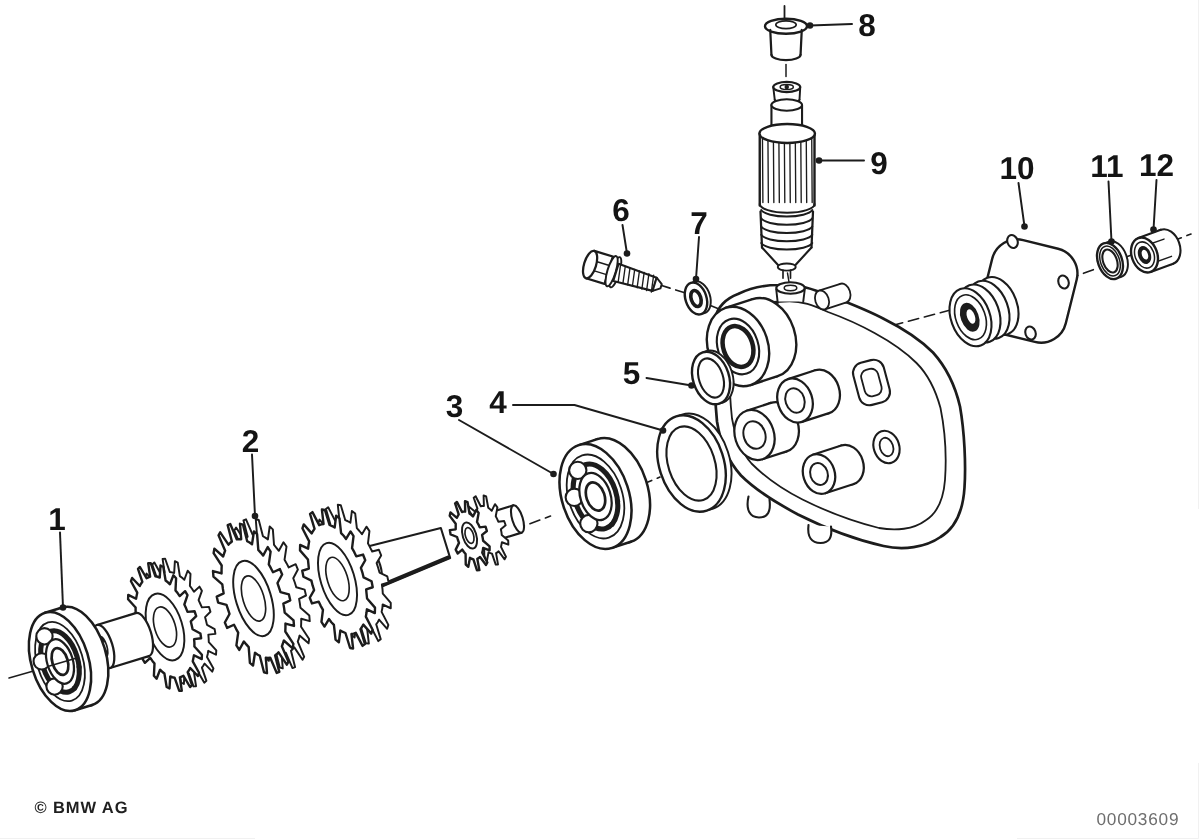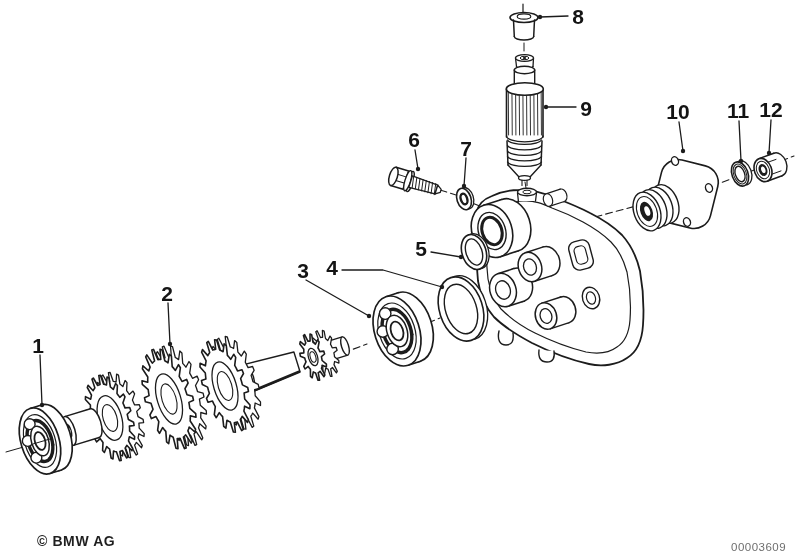--- a/index.html
+++ b/index.html
@@ -1,20 +1,20 @@
 <!DOCTYPE html>
 <html><head>
 <meta charset="utf-8">
 <style>
   html,body{margin:0;padding:0;background:#e8e8e8;}
   .stage{position:relative;width:799px;height:559px;background:#ffffff;overflow:hidden;
          font-family:"Liberation Sans",sans-serif;}
   .stage svg{position:absolute;left:0;top:0;}
-  .copyright{position:absolute;left:23px;top:533px;font-size:14px;font-weight:700;
-             color:#1f1f1f;letter-spacing:0.6px;margin-left:14px;}
+  .copyright{position:absolute;left:23px;top:533px;font-size:11px;font-weight:700;
+             color:#1f1f1f;letter-spacing:0.6px;}
   .doc-number{position:absolute;left:731px;top:541px;font-size:11.5px;font-weight:400;
               color:#6e6e6e;letter-spacing:0.5px;}
 </style>
 </head>
 <body>
 
 <div class="stage">
   <svg id="diagram" width="799" height="559" viewBox="0 0 799 559">
       <g>
         <line x1="343" y1="353" x2="367" y2="344" stroke="#1c1c1c" stroke-width="1.1" stroke-linecap="round" stroke-dasharray="7 4"></line>

